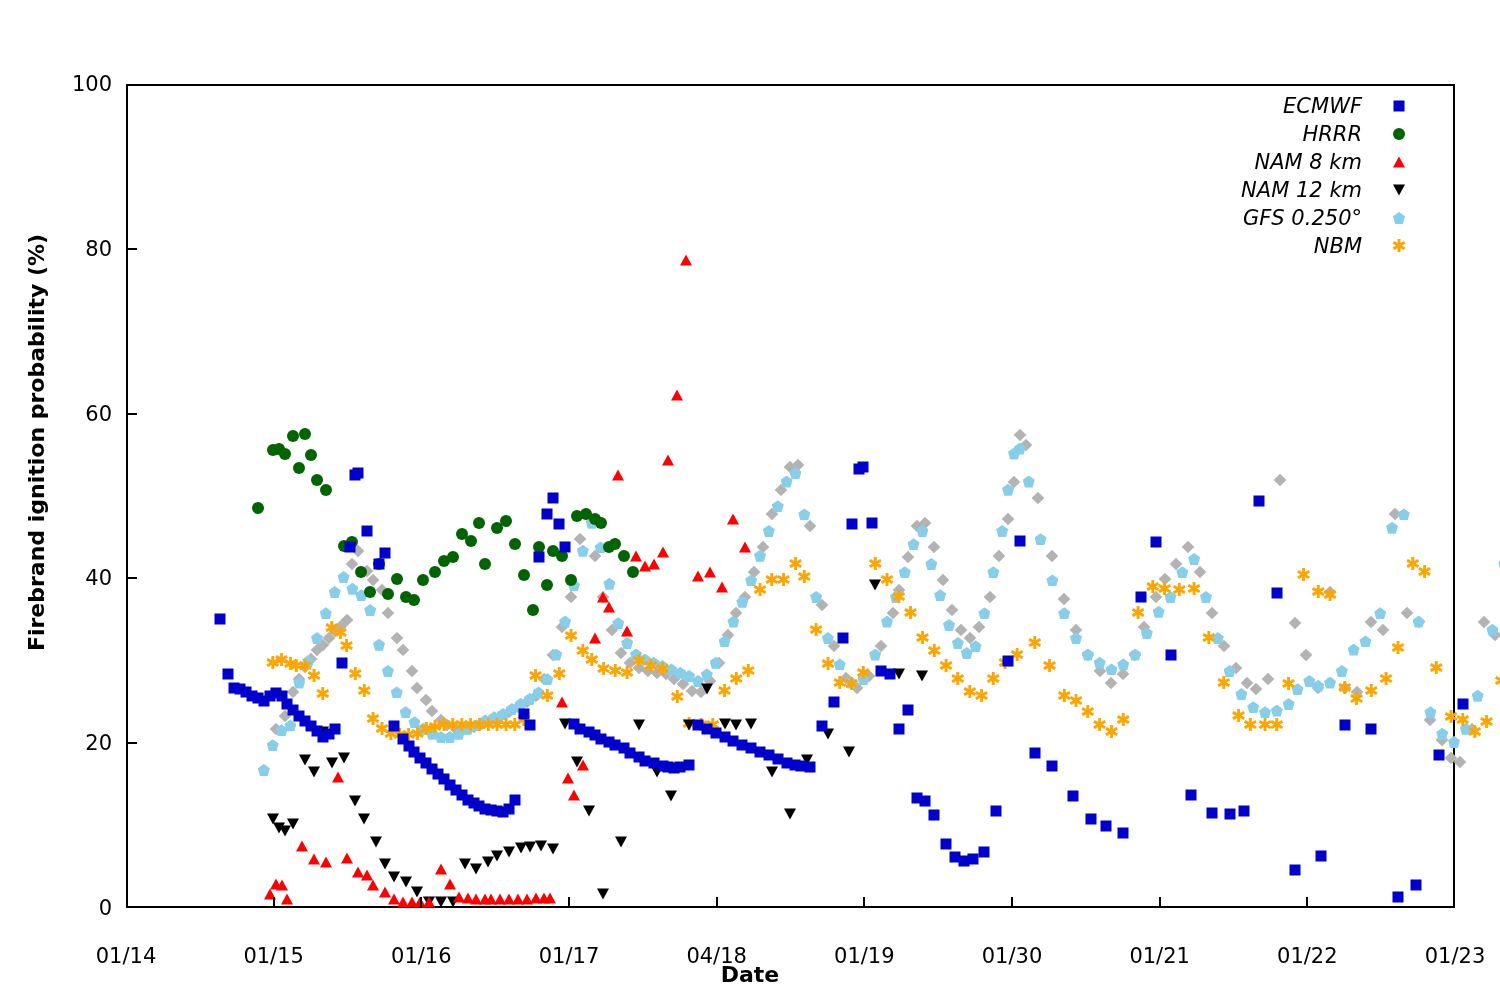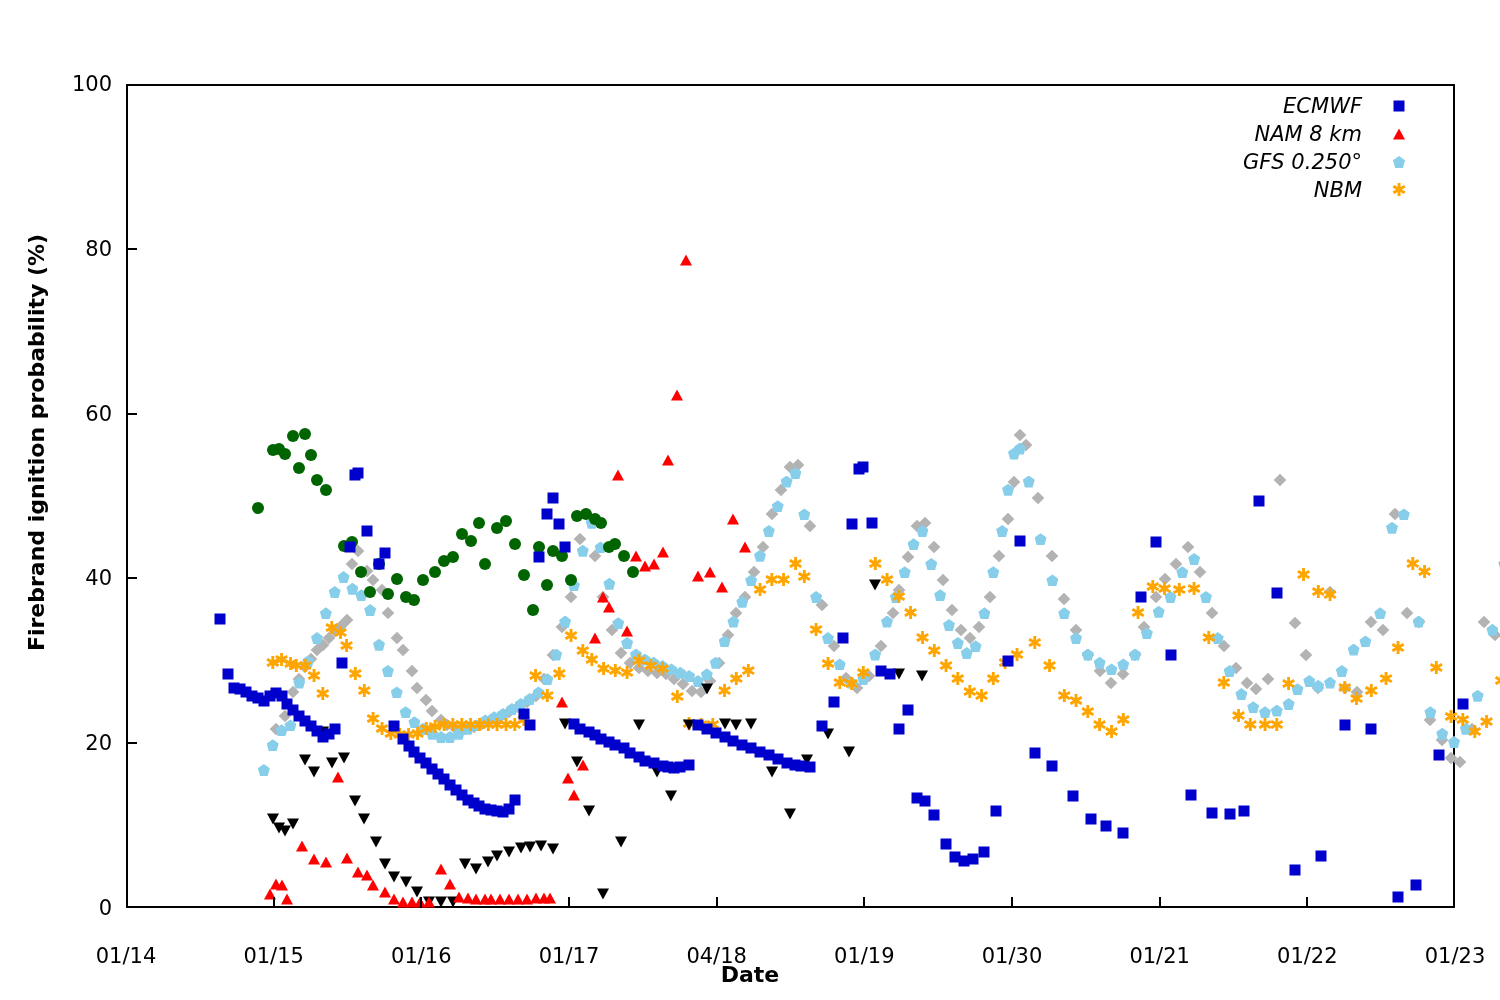--- a/index.html
+++ b/index.html
@@ -793,23 +793,35 @@
     </div>
 
   <div id="legend">
       <div class="legend-row">
         <div class="legend-label">ECMWF</div>
         <div class="legend-marker">
           <div class="mk mk-square" style="width: 11px; height: 11px; background: rgb(0, 0, 204); left: 11px; top: 11px;"></div>
         </div>
       </div>
       <div class="legend-row">
+        <div class="legend-label">HRRR</div>
+        <div class="legend-marker">
+          <div class="mk mk-circle" style="width: 12px; height: 12px; background: rgb(0, 100, 0); left: 11px; top: 11px;"></div>
+        </div>
+      </div>
+      <div class="legend-row">
         <div class="legend-label">NAM 8 km</div>
         <div class="legend-marker">
           <div class="mk mk-tri-up" style="border-bottom-color: rgb(255, 0, 0); left: 11px; top: 11px;"></div>
+        </div>
+      </div>
+      <div class="legend-row">
+        <div class="legend-label">NAM 12 km</div>
+        <div class="legend-marker">
+          <div class="mk mk-tri-down" style="border-top-color: rgb(0, 0, 0); left: 11px; top: 11px;"></div>
         </div>
       </div>
       <div class="legend-row">
         <div class="legend-label">GFS 0.250°</div>
         <div class="legend-marker">
           <div class="mk mk-pent" style="width: 12px; height: 12px; background: rgb(135, 206, 235); left: 11px; top: 11px;"></div>
         </div>
       </div>
       <div class="legend-row">
         <div class="legend-label">NBM</div>

